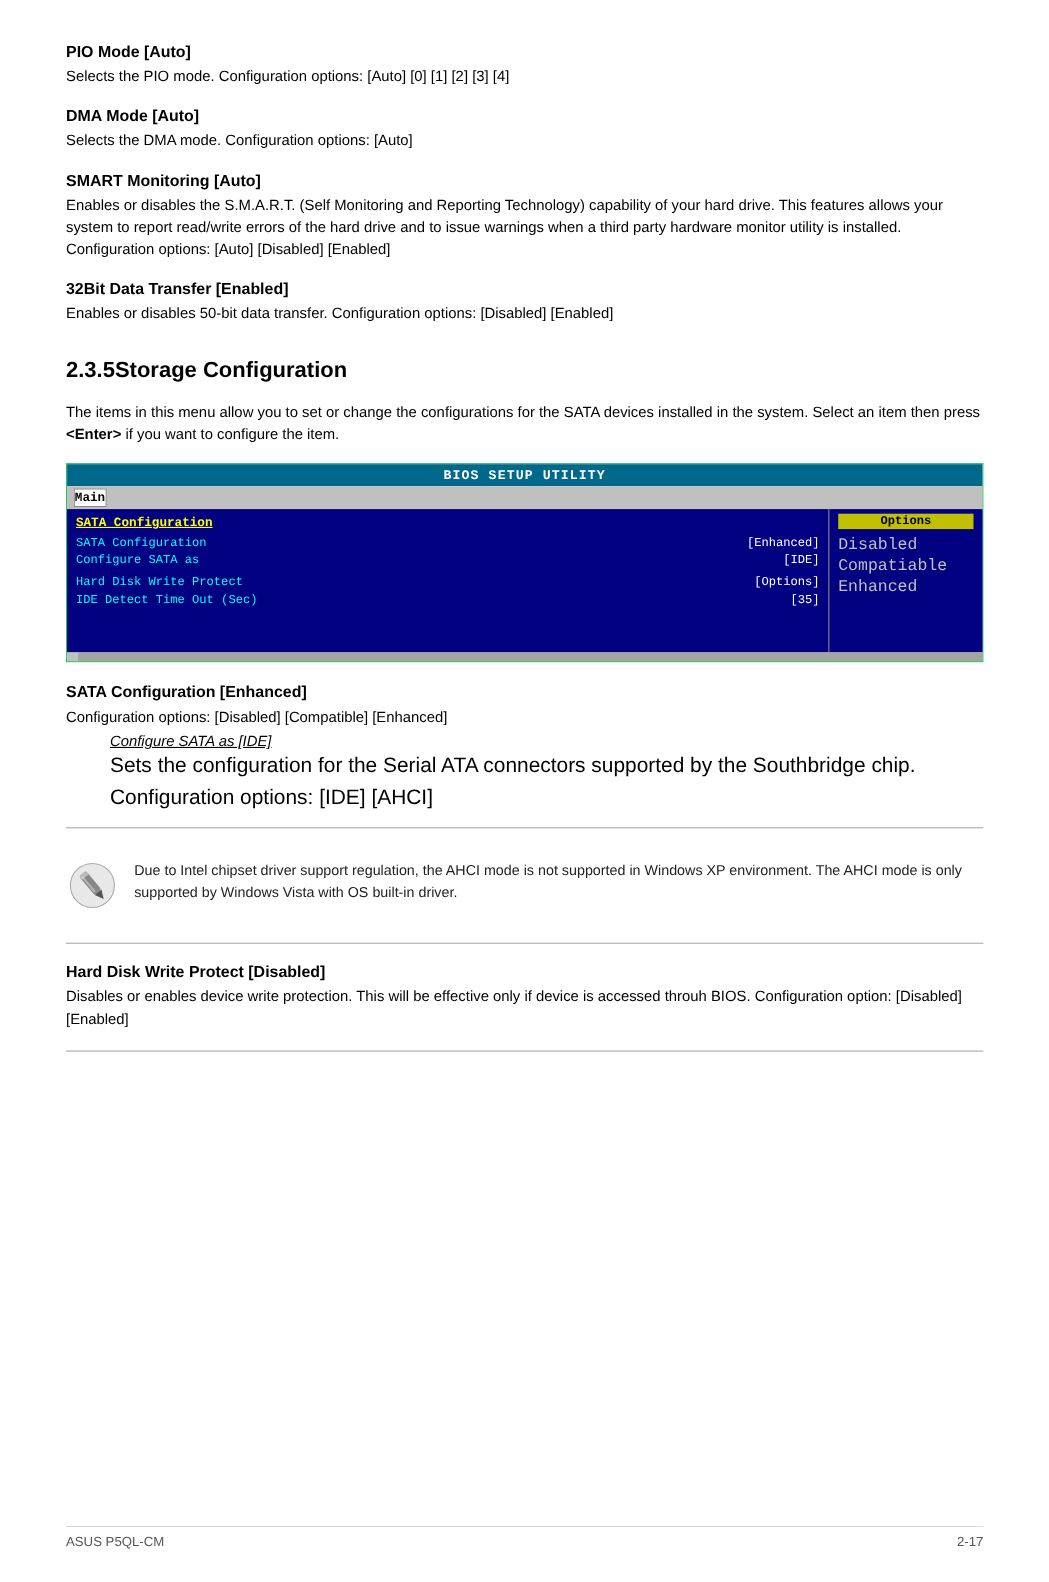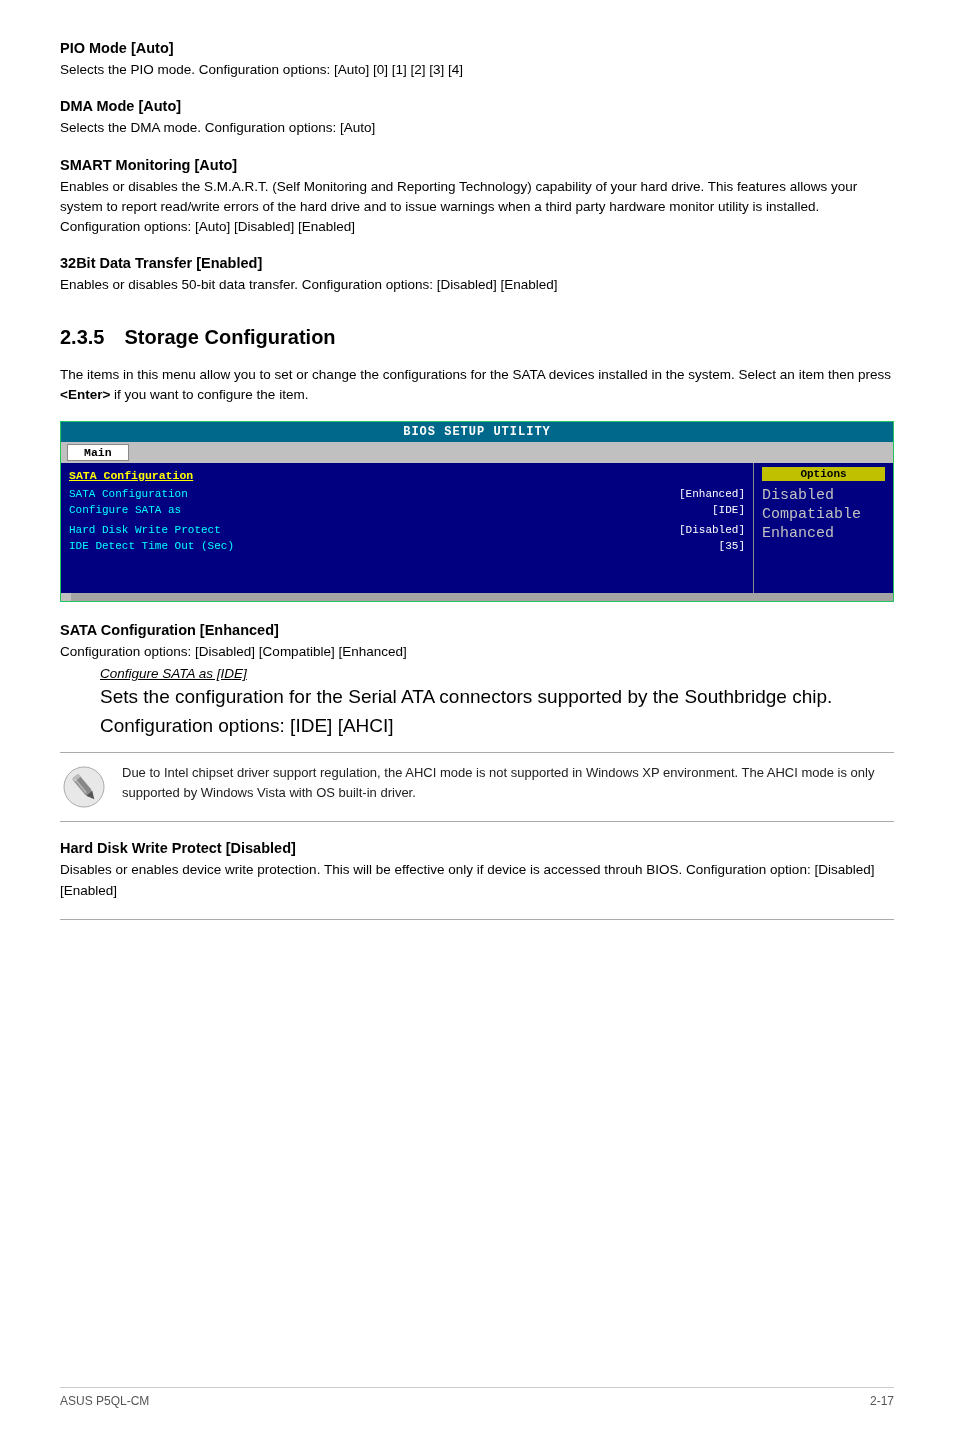--- a/index.html
+++ b/index.html
@@ -60,21 +60,21 @@
     }
     .bios-tab-bar {
       background: #c0c0c0;
       padding: 2px 6px;
       display: flex;
       gap: 0;
     }
     .bios-tab {
       background: #d4d0c8;
       border: 1px solid #888;
-      padding: 1px 16px;
+      padding: 1px 0;
       font-size: 11.5px;
       font-family: 'Courier New', monospace;
       font-weight: bold;
       color: #000;
     }
     .bios-tab.active {
       background: #fff;
       color: #000;
     }
     .bios-body {
@@ -142,21 +142,21 @@
       background: #888;
       opacity: 0.5;
     }
 
     
     .note-box {
       display: flex;
       align-items: flex-start;
       border-top: 1px solid #aaa;
       border-bottom: 1px solid #aaa;
-      padding: 10px 0;
+      padding: 28px 0;
       margin: 12px 0 14px 0;
     }
     .note-icon {
       width: 48px;
       height: 48px;
       margin-right: 14px;
       flex-shrink: 0;
       display: flex;
       align-items: center;
       justify-content: center;
@@ -215,21 +215,21 @@
   <div class="section-title">SMART Monitoring [Auto]</div>
   <div class="section-body">Enables or disables the S.M.A.R.T. (Self Monitoring and Reporting Technology) capability of your hard drive. This features allows your system to report read/write errors of the hard drive and to issue warnings when a third party hardware monitor utility is installed. Configuration options: [Auto] [Disabled] [Enabled]</div>
 </div>
 
 <div class="section">
   <div class="section-title">32Bit Data Transfer [Enabled]</div>
   <div class="section-body">Enables or disables 50-bit data transfer. Configuration options: [Disabled] [Enabled]</div>
 </div>
 
 <div class="section" style="margin-top:20px;">
-  <div style="display:flex; align-items:baseline; gap:20px; margin-bottom:8px;">
+  <div style="display:flex; align-items:baseline; margin-bottom:8px;">
     <span class="major-section-number">2.3.5</span>
     <span class="major-section-title">Storage Configuration</span>
   </div>
   <div class="section-body">
     The items in this menu allow you to set or change the configurations for the SATA devices installed in the system. Select an item then press <strong>&lt;Enter&gt;</strong> if you want to configure the item.
   </div>
 
   <div class="bios-container">
     <div class="bios-header">BIOS SETUP UTILITY</div>
     <div class="bios-tab-bar">
@@ -242,21 +242,21 @@
           <span class="bios-label">SATA Configuration</span>
           <span class="bios-value">[Enhanced]</span>
         </div>
         <div class="bios-row">
           <span class="bios-label">Configure SATA as</span>
           <span class="bios-value">[IDE]</span>
         </div>
         <div style="margin-top:8px;">
           <div class="bios-row">
             <span class="bios-label">Hard Disk Write Protect</span>
-            <span class="bios-value">[Disabled]</span>
+            <span class="bios-value">[Options]</span>
           </div>
           <div class="bios-row">
             <span class="bios-label">IDE Detect Time Out (Sec)</span>
             <span class="bios-value">[35]</span>
           </div>
         </div>
       </div>
       <div class="bios-right">
         <div class="bios-right-title">Options</div>
         <div class="bios-option">Disabled</div>

